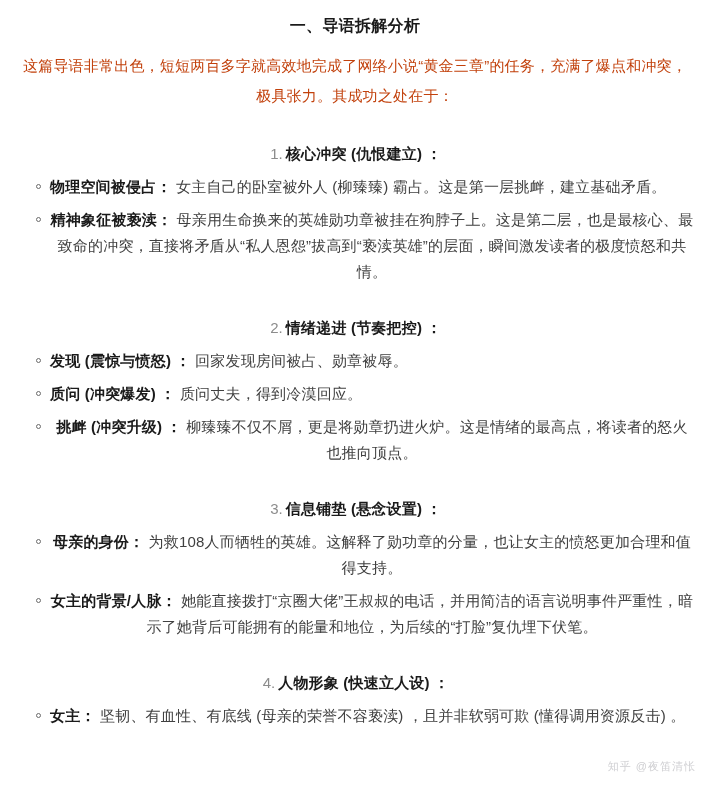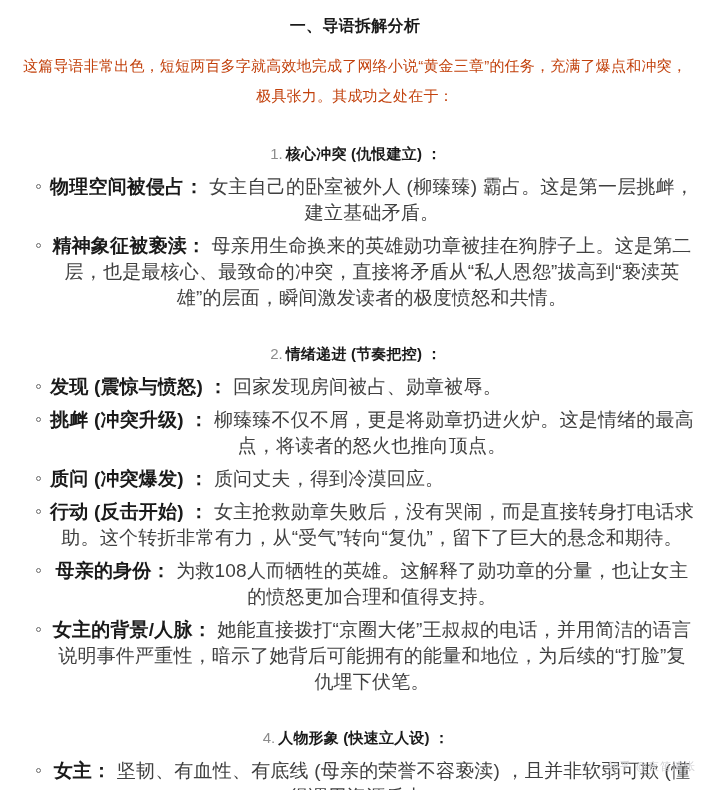--- a/index.html
+++ b/index.html
@@ -59,21 +59,21 @@
   .dot {
     flex: 0 0 auto;
     width: 5px;
     height: 5px;
     border: 1px solid #6b6b6b;
     border-radius: 50%;
     margin: 10px 9px 0 1px;
     background: transparent;
   }
   p.item-text {
-    font-size: 19px;
+    font-size: 15px;
     line-height: 26px;
     color: #404040;
     letter-spacing: 0.2px;
   }
   .lbl {
     font-weight: 700;
     color: #1a1a1a;
   }
   .watermark {
     position: absolute;
@@ -116,36 +116,35 @@
       <span class="sec-num">2.</span><span class="sec-title">情绪递进 (节奏把控) ：</span>
     </div>
     <ul class="items">
   <li class="item">
     <span class="dot"></span>
     <p class="item-text"><b class="lbl">发现 (震惊与愤怒) ：</b><span class="txt"> 回家发现房间被占、勋章被辱。</span></p>
   </li>
 
   <li class="item">
     <span class="dot"></span>
-    <p class="item-text"><b class="lbl">挑衅 (冲突升级) ：</b><span class="txt"> 柳臻臻不仅不屑，更是将勋章扔进火炉。这是情绪的最高点，将读者的怒火也推向顶点。</span></p>
-  </li>
-
-  <li class="item">
-    <span class="dot"></span>
     <p class="item-text"><b class="lbl">质问 (冲突爆发) ：</b><span class="txt"> 质问丈夫，得到冷漠回应。</span></p>
   </li>
 
   <li class="item">
     <span class="dot"></span>
-    <p class="item-text"><b class="lbl">行动 (反击开始) ：</b><span class="txt"> 女主抢救勋章失败后，没有哭闹，而是直接转身打电话求助。这个转折非常有力，从“受气”转向“复仇”，留下了巨大的悬念和期待。</span></p>
+    <p class="item-text"><b class="lbl">挑衅 (冲突升级) ：</b><span class="txt"> 柳臻臻不仅不屑，更是将勋章扔进火炉。这是情绪的最高点，将读者的怒火也推向顶点。</span></p>
   </li>
+
 </ul>
   </section>
 
   <section class="sec">
+    <div class="sec-head">
+      <span class="sec-num">3.</span><span class="sec-title">信息铺垫 (悬念设置) ：</span>
+    </div>
     <ul class="items">
   <li class="item">
     <span class="dot"></span>
     <p class="item-text"><b class="lbl">母亲的身份：</b><span class="txt"> 为救108人而牺牲的英雄。这解释了勋功章的分量，也让女主的愤怒更加合理和值得支持。</span></p>
   </li>
 
   <li class="item">
     <span class="dot"></span>
     <p class="item-text"><b class="lbl">女主的背景/人脉：</b><span class="txt"> 她能直接拨打“京圈大佬”王叔叔的电话，并用简洁的语言说明事件严重性，暗示了她背后可能拥有的能量和地位，为后续的“打脸”复仇埋下伏笔。</span></p>
   </li>

